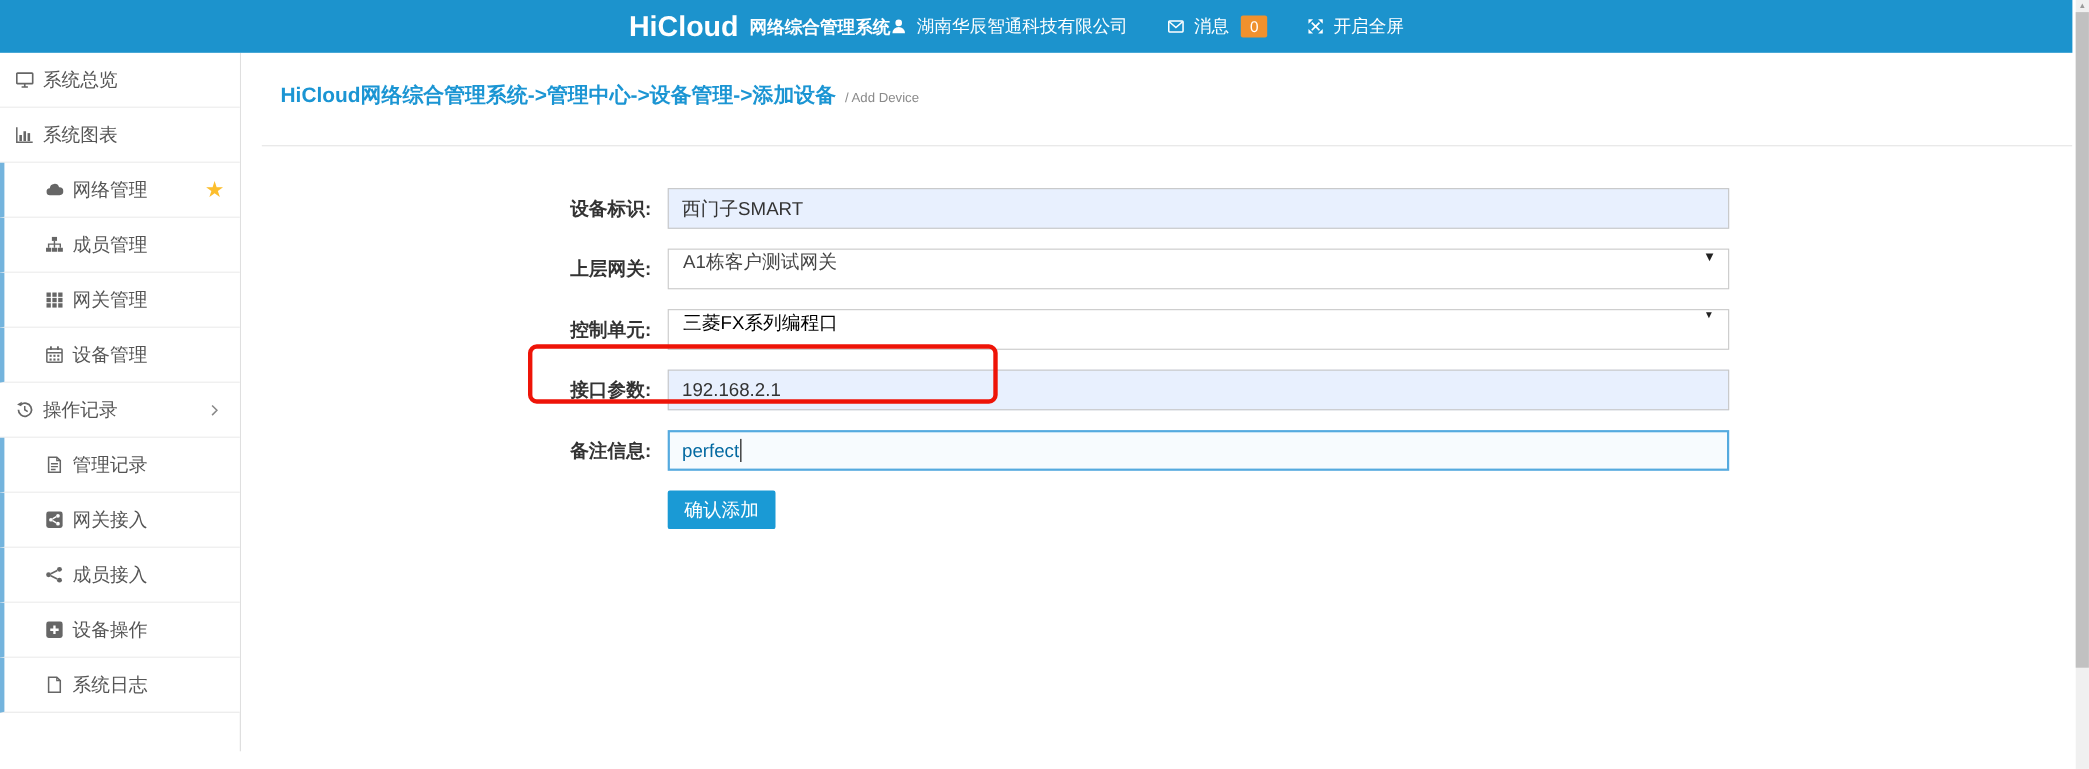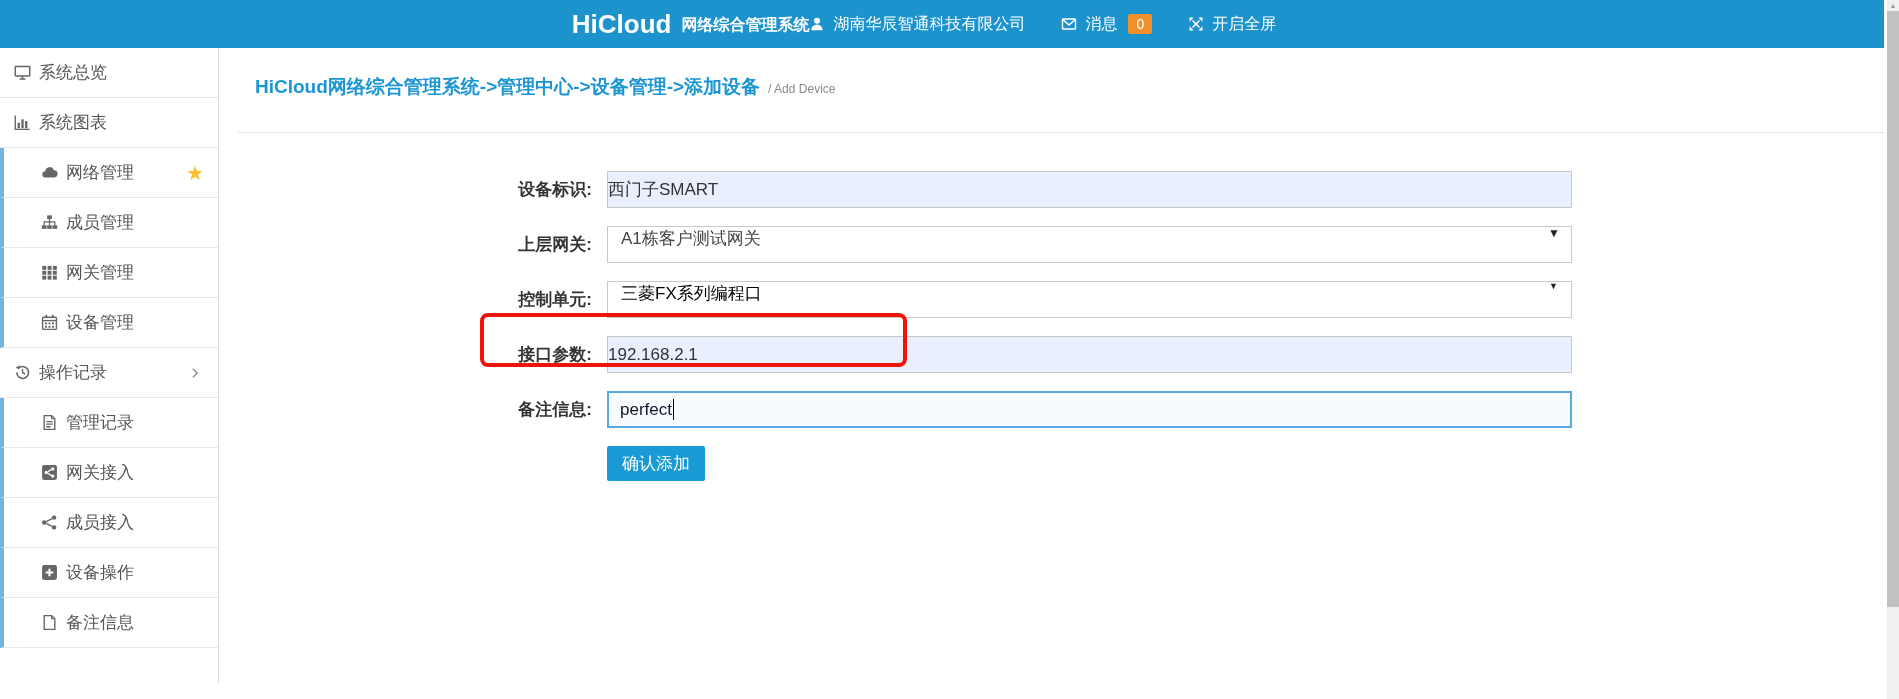--- a/index.html
+++ b/index.html
@@ -38,29 +38,29 @@
                     align-items:center; padding-left:17px; padding-bottom:6px; }
   .crumb { font-size:19px; font-weight:bold; color:#1b95d3; white-space:nowrap; }
   .crumb-suffix { font-size:12px; color:#8a8a8a; margin-left:8px; margin-top:4px; white-space:nowrap; }
 
   .form { position:relative; padding-top:22px; }
   .form-row { display:flex; align-items:center; height:37px; margin-bottom:18px;margin-top:16px; }
   .form-label { width:354px; text-align:right; font-size:17px; font-weight:bold;
                 color:#333; flex:none; white-space:nowrap; }
   .form-control { margin-left:15px; width:965px; height:37px; flex:none; }
   input.form-control { border:1px solid #c6c6c6; background:#e8f0fe; font-size:17px;
-                       color:#333; padding:0 0; font-family:inherit; outline:none; }
+                       color:#333; padding:0 12px; font-family:inherit; outline:none; }
   .form-select { border:1px solid #c9c9c9; background:#fff; display:flex; 
                  padding:0 26px 0 13px; position:relative; font-size:17px; color:#444;
                  cursor:pointer; }
   .form-select .caret { position:absolute; right:11px; color:#222; font-size:12px; line-height:1; }
   .form-select .caret.small { font-size:9px; right:13px; }
   .form-select.muted .val { color:#000000; }
   .remark { border:2px solid #55aadf; background:#f7fbfe; display:flex; align-items:center;
-            padding:0 11px; font-size:17px; color:#0f172a; cursor:text; }
+            padding:0 11px; font-size:17px; color:#0369a1; cursor:text; }
   .text-cursor { width:1px; height:21px; background:#000; margin-left:1px; }
 
   .red-highlight { position:absolute; left:242px; top:180px; width:427px; height:54px;
                    border:4px solid #ee1408; border-radius:8px; pointer-events:none; z-index:3; }
 
   .submit-btn { display:block; margin:2px 0 0 369px; width:98px; height:35px;
                 background:#1a9ad5; color:#fff; border:none; font-size:17px;
                 font-family:inherit; cursor:pointer; border-radius:2px; }
 
   
@@ -280,21 +280,21 @@
     <span class="nav-label">设备操作</span>
   </div>
 
   <div class="nav-item sub">
     <span class="nav-icon">
       <svg viewBox="0 0 16 16" width="17" height="17">
           <path d="M3 1.5h7l3 3v10H3z" fill="none" stroke="#666" stroke-width="1.3"></path>
           <path d="M10 1.5v3h3" fill="none" stroke="#666" stroke-width="1.1"></path>
         </svg>
     </span>
-    <span class="nav-label">备注信息</span>
+    <span class="nav-label">系统日志</span>
   </div>
 
 </div>
 
 <div class="content">
 
   <div class="breadcrumb-bar">
     <span class="crumb">HiCloud网络综合管理系统-&gt;管理中心-&gt;设备管理-&gt;添加设备</span>
     <span class="crumb-suffix">/ Add Device</span>
   </div>

